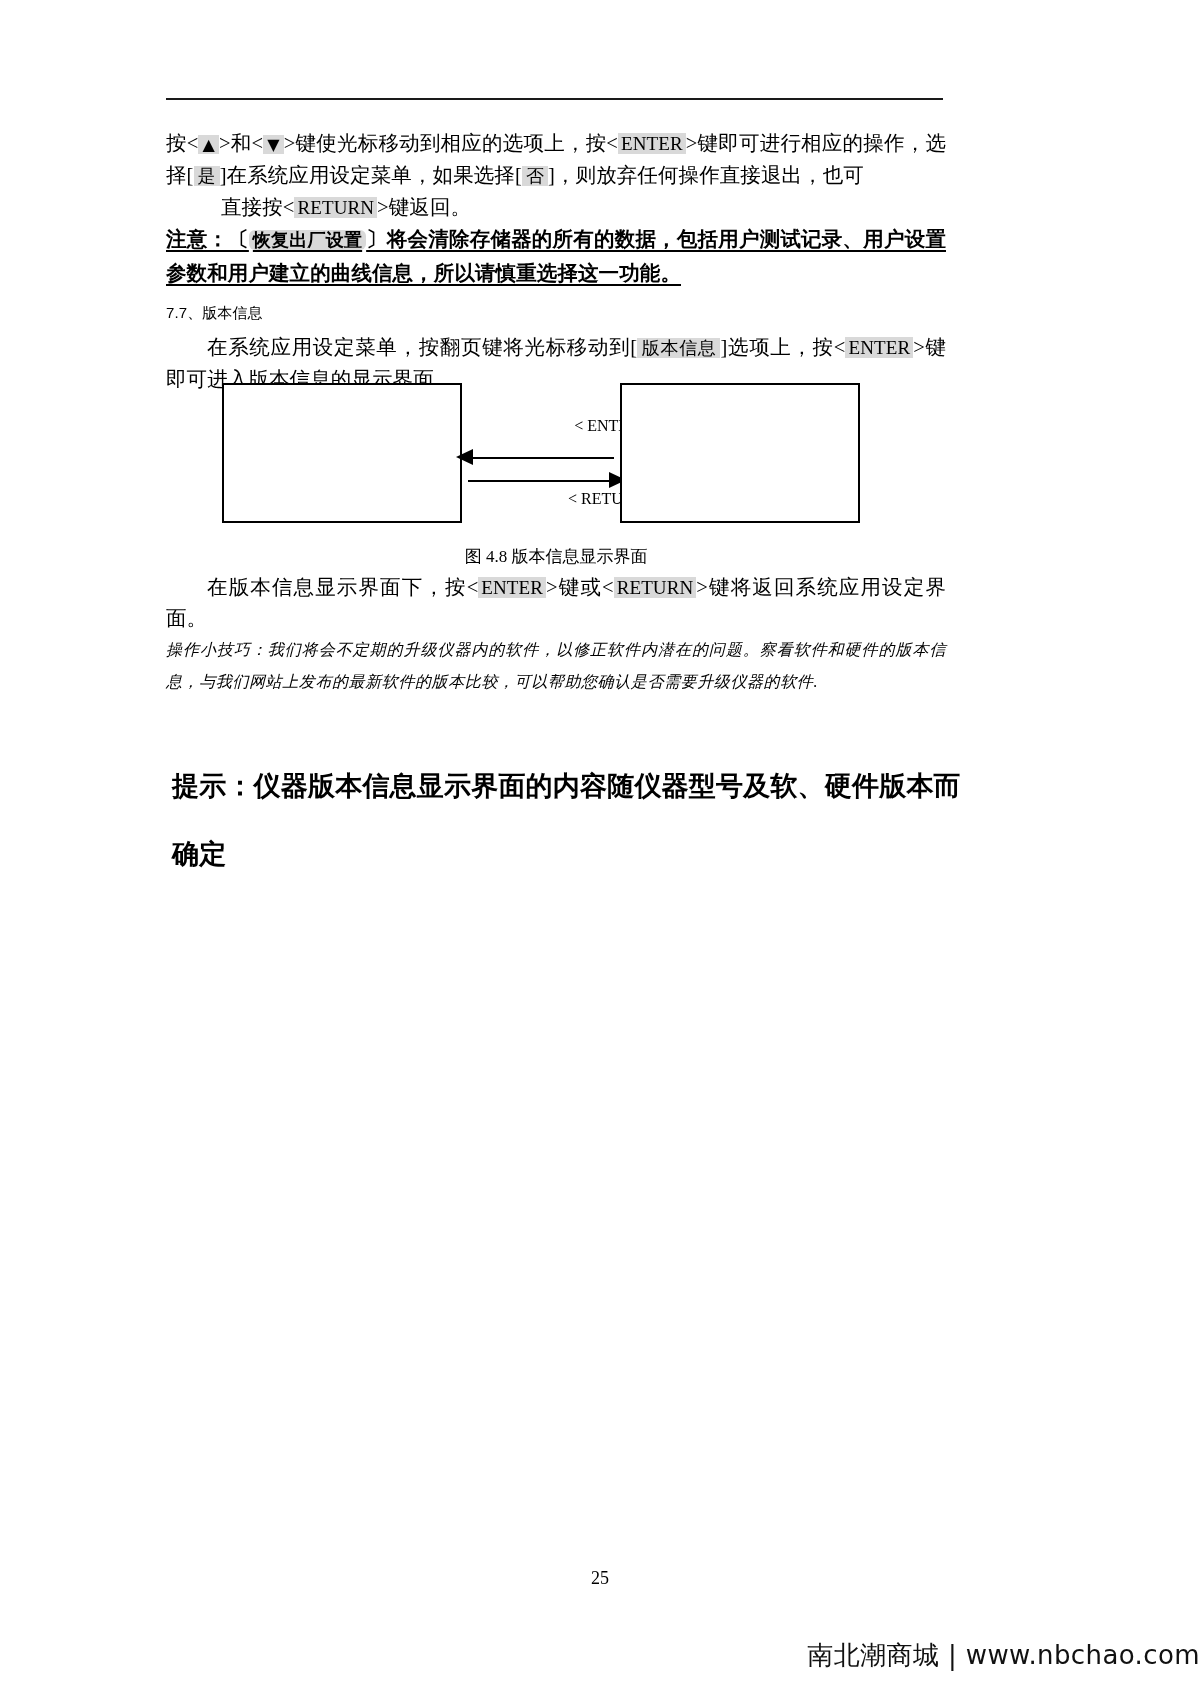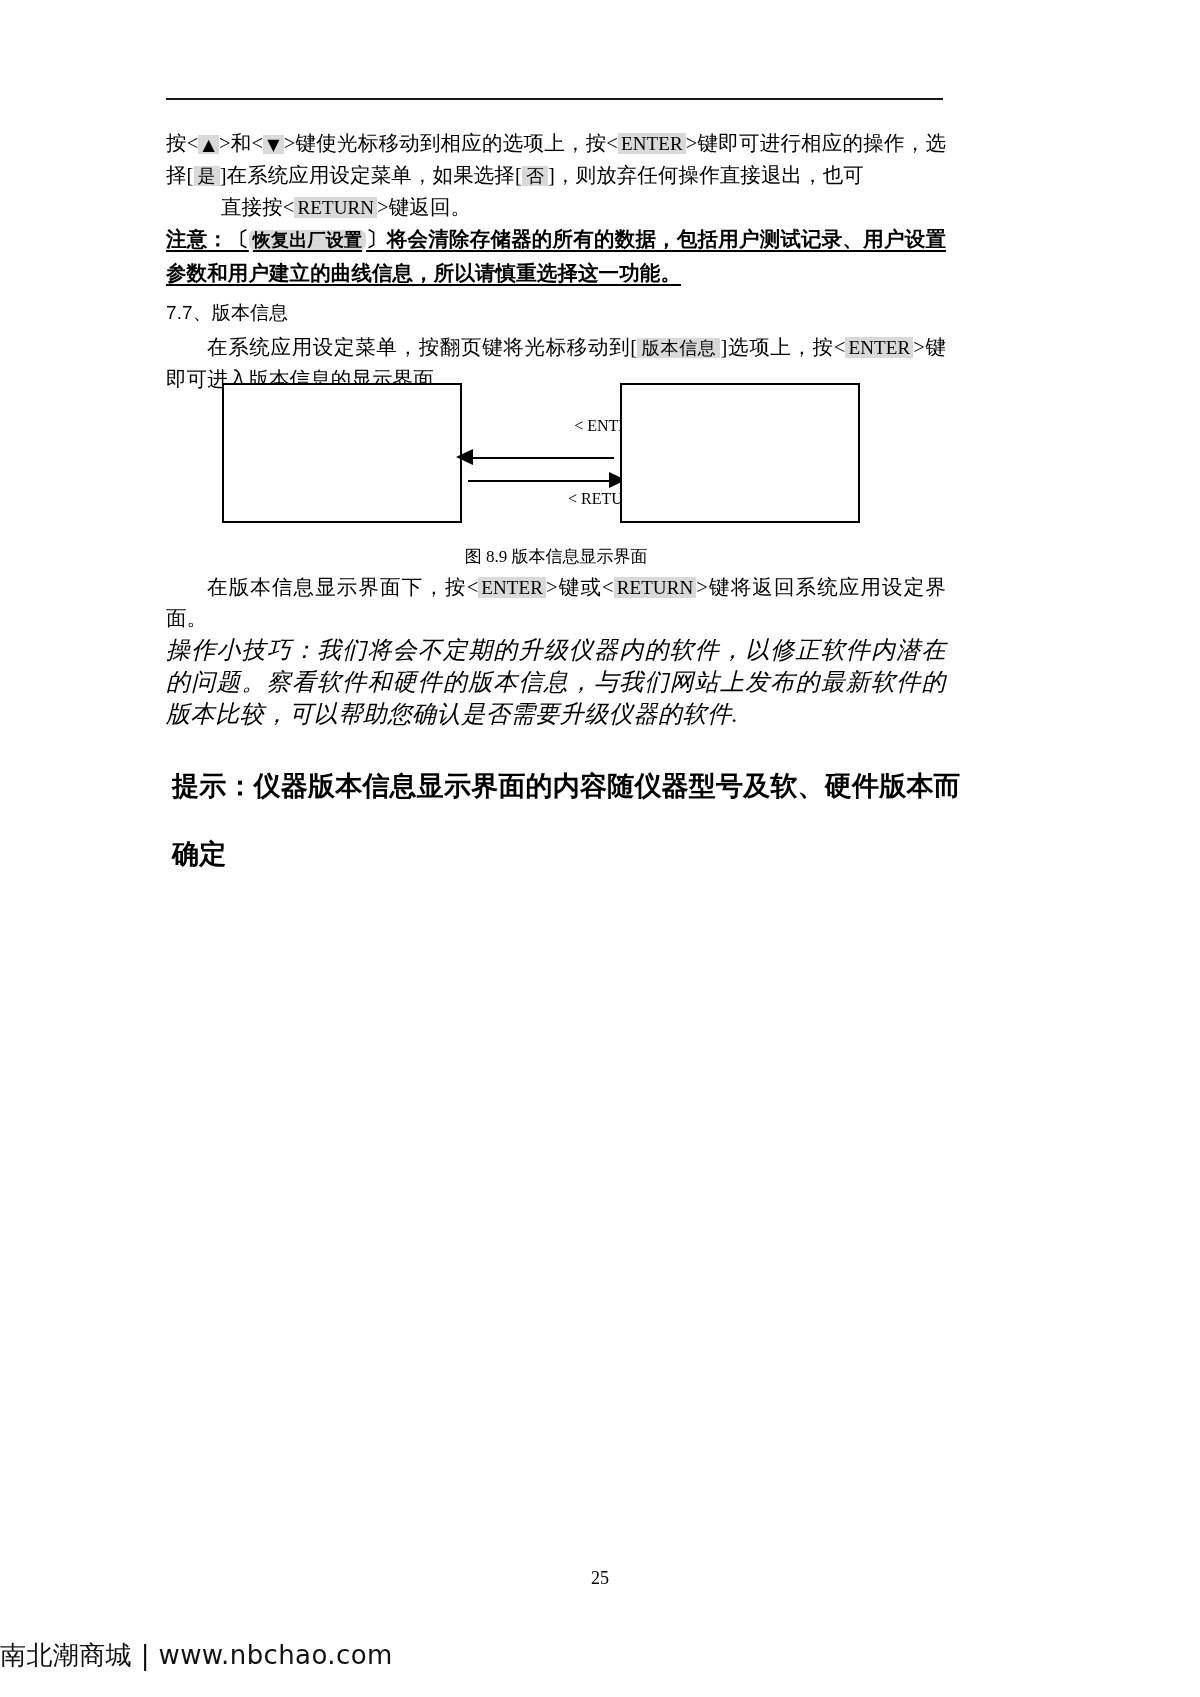--- a/index.html
+++ b/index.html
@@ -79,21 +79,21 @@
     line-height: 33px;
   }
   .warning .key-cn {
     font-weight: bold;
     border-radius: 6px;
   }
 
   
   .sec-heading {
     font-family: "Liberation Sans", "DejaVu Sans", sans-serif;
-    font-size: 19px;
+    font-size: 15px;
     line-height: 34px;
     margin: 6px 0 2px 0;
   }
 
   
   .figure {
     position: absolute;
     left: 166px;
     top: 383px;
     width: 780px;
@@ -170,21 +170,21 @@
   .after-figure {
     position: absolute;
     left: 166px;
     top: 572px;
     width: 780px;
   }
 
   
   .tip {
     font-style: italic;
-    font-size: 24px;
+    font-size: 16px;
     line-height: 32px;
     letter-spacing: 0.6px;
   }
 
   
   .notice {
     position: absolute;
     left: 172px;
     top: 752px;
     width: 790px;
@@ -204,21 +204,21 @@
     text-align: center;
     font-size: 18px;
   }
 
   
   .footer {
     position: absolute;
     left: 0;
     top: 1638px;
     width: 1200px;
-    text-align: left;
+    text-align: right;
     font-family: "DejaVu Sans", "Liberation Sans", sans-serif;
     font-size: 26px;
     color: #111111;
     letter-spacing: 0.4px;
   }
 </style>
 </head>
 <body>
 
 <div class="page">
@@ -247,21 +247,21 @@
       <div class="arrow-line up"></div>
       <div class="arrow-head left"></div>
       <div class="arrow-line down"></div>
       <div class="arrow-head right"></div>
       <div class="arrow-label bottom">&lt; RETURN &gt;</div>
     </div>
 
     <div class="screen-box right"></div>
   </div>
 
-  <div class="fig-caption">图 8.9 版本信息显示界面</div>
+  <div class="fig-caption">图 4.8 版本信息显示界面</div>
 
   <div class="after-figure">
     <p class="indent2"><span>在版本信息显示界面下，按&lt;</span><span class="key">ENTER</span><span>&gt;键或&lt;</span><span class="key">RETURN</span><span>&gt;键将返回系统应用设定界面。</span></p>
 
     <p class="tip">操作小技巧：我们将会不定期的升级仪器内的软件，以修正软件内潜在的问题。察看软件和硬件的版本信息，与我们网站上发布的最新软件的版本比较，可以帮助您确认是否需要升级仪器的软件.</p>
   </div>
 
   <div class="notice">提示：仪器版本信息显示界面的内容随仪器型号及软、硬件版本而确定</div>
 
   <div class="page-number">25</div>

